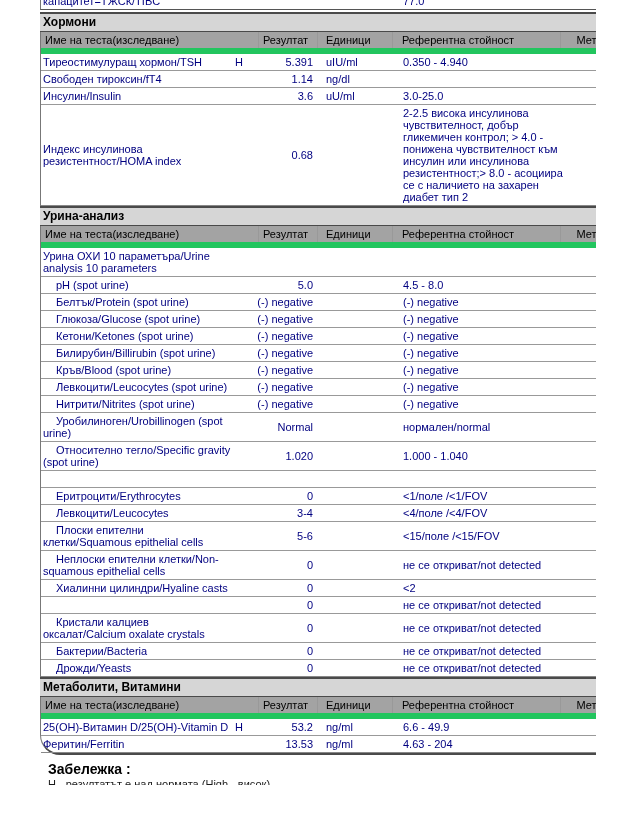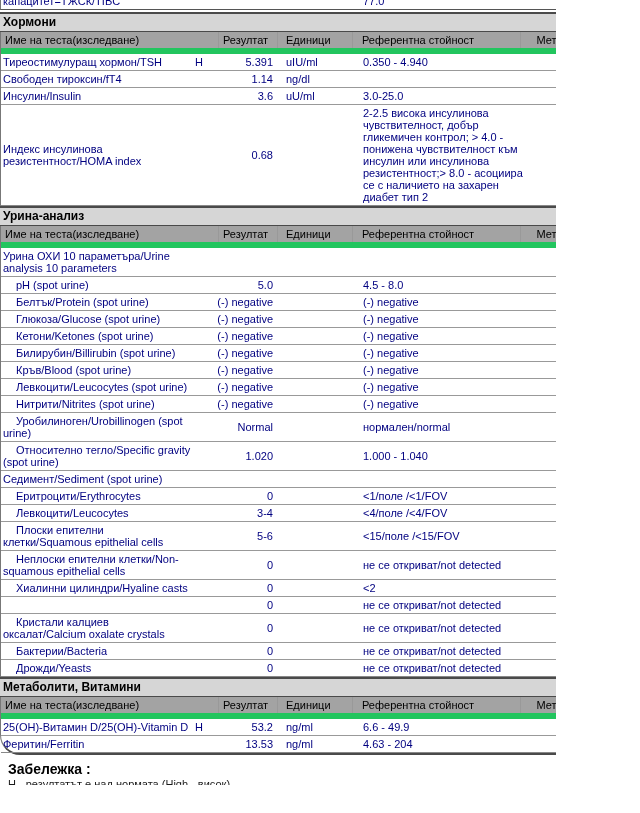--- a/index.html
+++ b/index.html
@@ -1,20 +1,20 @@
 <!DOCTYPE html>
 <html><head>
 <meta charset="utf-8">
 <style>
   html,body { margin:0; padding:0; background:#ffffff; }
   .page {
     position:relative; width:556px; height:813px; overflow:hidden;
     background:#ffffff;
     font-family:"Liberation Sans", sans-serif;
-    font-size:11px; line-height:12px; color:#000080;
+    font-size:11px; line-height:12px; color:#000080;padding-left:40px;
   }
 
   
   .toprow-clip {
     position:relative; width:613px; height:9px; overflow:hidden;
     border-left:1px solid #777; border-right:1px solid #777;
     border-bottom:1px solid #555;
   }
   .toprow-inner { position:relative; margin-top:-7px; height:16px; }
   .toprow-name { position:absolute; left:2px; top:2px; }
@@ -165,21 +165,20 @@
           <div class="name indent">Уробилиноген/Urobillinogen (spot urine)</div>
           <span class="res">Normal</span>
           <div class="ref">нормален/normal</div>
         </div>
         <div class="row">
           <div class="name indent">Относително тегло/Specific gravity (spot urine)</div>
           <span class="res">1.020</span>
           <div class="ref">1.000 - 1.040</div>
         </div>
         <div class="row">
-          <div class="name">Седимент/Sediment (spot urine)</div>
           <div class="ref"></div>
         </div>
         <div class="row">
           <div class="name indent">Еритроцити/Erythrocytes</div>
           <span class="res">0</span>
           <div class="ref">&lt;1/поле /&lt;1/FOV</div>
         </div>
         <div class="row">
           <div class="name indent">Левкоцити/Leucocytes</div>
           <span class="res">3-4</span>

